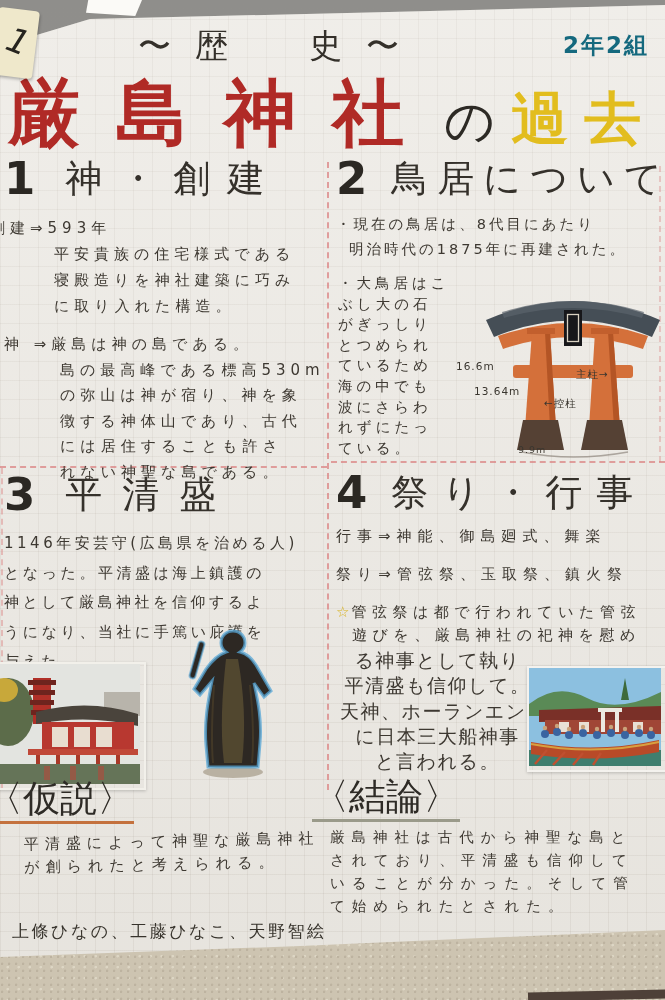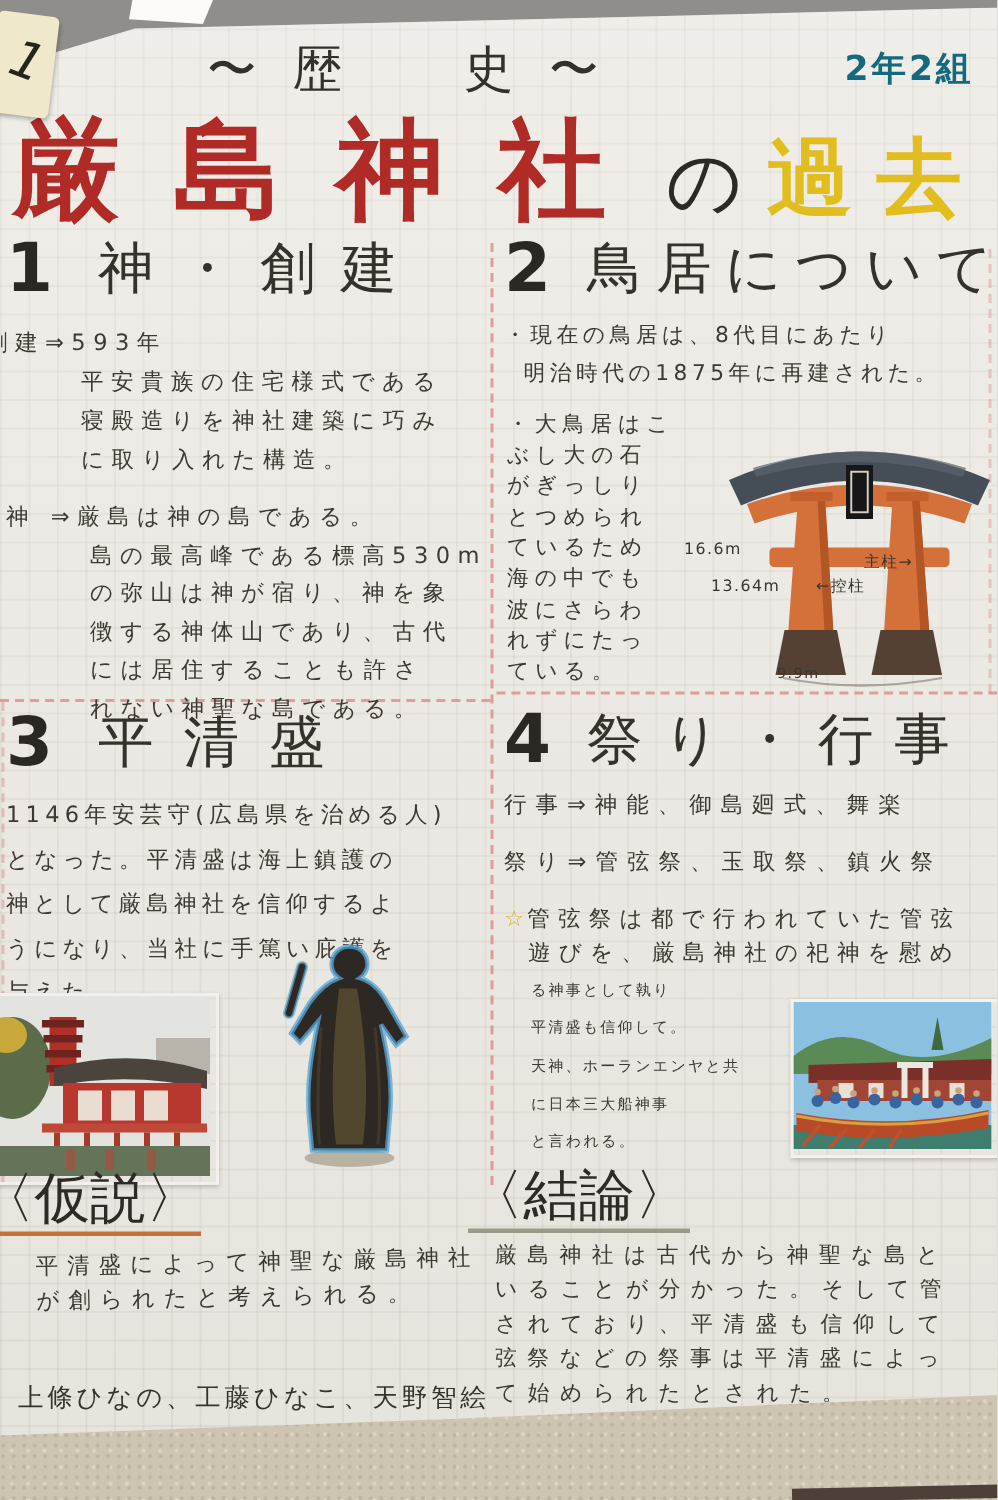--- a/index.html
+++ b/index.html
@@ -58,33 +58,33 @@
   .s1 .ind2{margin-left:56px;}
   .s2{left:336px;top:156px;width:330px;}
   .s2 .sttl{letter-spacing:9px;margin-left:24px;}
   .s2 .b1{margin-top:11px;font-size:14.5px;letter-spacing:3px;line-height:25px;}
   .s2 .ind-s{margin-left:13px;}
   .narrow-col{position:absolute;left:2px;top:117px;width:154px;font-size:14.5px;
         letter-spacing:4px;line-height:20.6px;}
   .torii-wrap{position:absolute;left:146px;top:110px;width:182px;height:196px;}
   .t-label{position:absolute;font-size:10.5px;letter-spacing:1px;color:#3a362f;white-space:nowrap;z-index:3;}
   .tl1{left:120px;top:204px;}  .tl2{left:138px;top:229px;}
-  .tl3{left:240px;top:212px;}  .tl4{left:208px;top:228px;}
+  .tl3{left:240px;top:212px;}  .tl4{left:208px;top:241px;}
   .tl5{left:182px;top:288px;font-size:9.5px;text-align:center;}
   .s3{left:4px;top:472px;width:323px;}
   .s3 .sttl{letter-spacing:20px;}
   .s3 .body{margin-top:12px;font-size:15px;letter-spacing:3.5px;line-height:29.5px;}
   .s4{left:336px;top:470px;width:330px;}
   .s4 .sttl{letter-spacing:14px;margin-left:24px;}
   .s4 .l1{margin-top:12px;font-size:15px;letter-spacing:6px;}
   .s4 .l2{margin-top:19px;font-size:15px;letter-spacing:6px;}
   .s4 .star-line{margin-top:19px;font-size:15px;letter-spacing:5.5px;}
   .s4 .star{color:#d8b322;letter-spacing:0;margin-right:2px;}
   .s4 .l4{font-size:15px;letter-spacing:5.5px;line-height:26px;margin-left:16px;}
-  .s4 .nar{width:195px;font-size:10px;letter-spacing:1.5px;line-height:25.3px;margin-left:18px;}
+  .s4 .nar{width:195px;font-size:19px;letter-spacing:1.5px;line-height:25.3px;margin-left:4px;text-align:center;}
   
   .photo{position:absolute;box-shadow:0 1px 3px rgba(0,0,0,.2);}
   .photo-shrine{left:-2px;top:662px;width:144px;height:124px;border:2px solid #f2f0ea;}
   .photo-boat{left:527px;top:666px;width:136px;height:102px;border:2px solid #f4f2ee;}
   .statue{position:absolute;left:184px;top:615px;width:98px;height:166px;}
   
   .hyp{left:0;top:778px;width:330px;}
   .con{left:316px;top:776px;width:349px;}
   .blk-head{font-size:37px;color:#2e2b26;line-height:42px;display:inline-block;white-space:nowrap;}
   .hyp .blk-head{margin-left:-14px;border-bottom:3px solid #c4713d;padding-bottom:1px;}
@@ -313,23 +313,22 @@
       <div class="lines">
         <p>平清盛によって神聖な厳島神社</p>
         <p>が創られたと考えられる。</p>
       </div>
     </section>
 
     <section class="s con">
       <span class="blk-head">〈結論〉</span>
       <div class="lines">
         <p>厳島神社は古代から神聖な島と</p>
+        <p>されており、平清盛も信仰して</p>
         <p>いることが分かった。そして管</p>
-        <p>されており、平清盛も信仰して</p>
-        <p>弦祭などの祭事は平清盛によっ</p>
         <p>て始められたとされた。</p>
       </div>
     </section>
 
     <div class="authors">上條ひなの、工藤ひなこ、天野智絵</div>
     <span class="sparkle sp1">✦</span>
     <span class="sparkle sp2">✦</span>
   </div>
 
   <div class="corner-tab">

